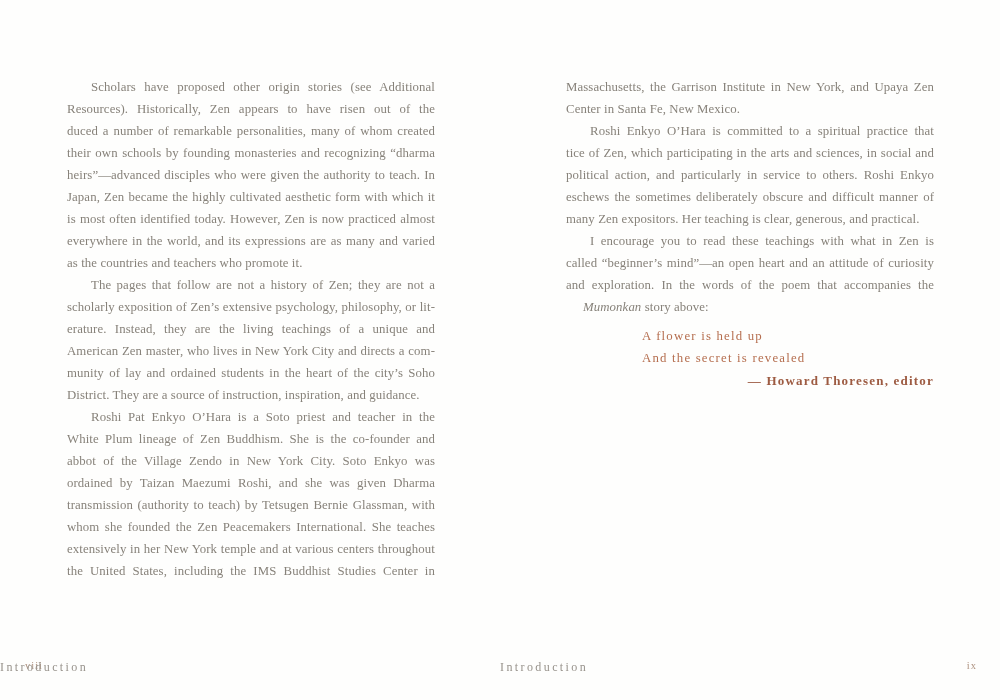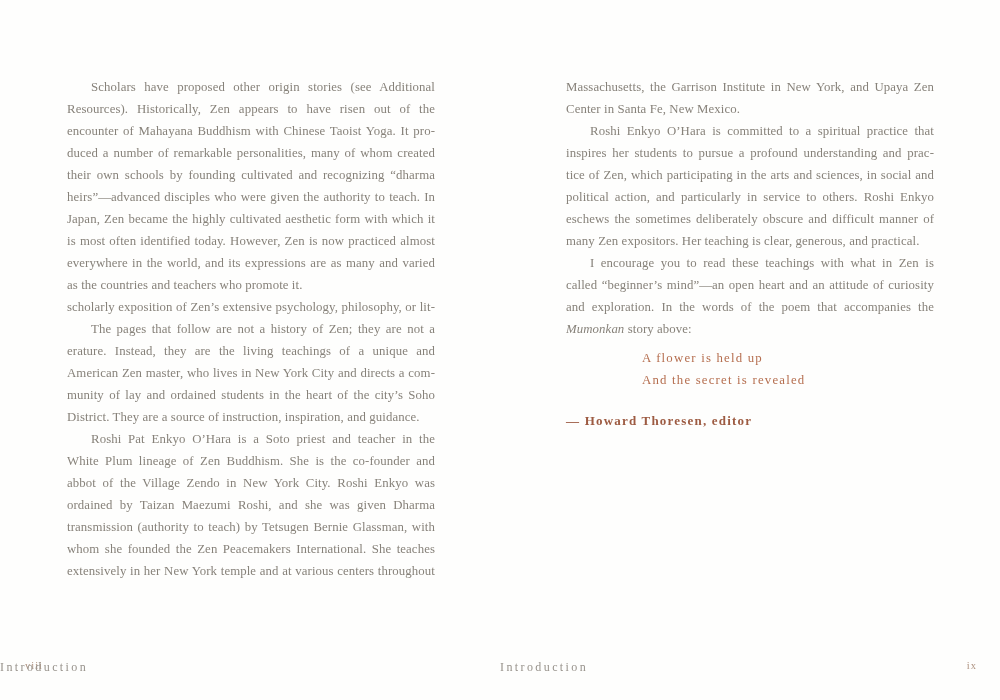--- a/index.html
+++ b/index.html
@@ -40,34 +40,34 @@
   .line {
     height: 22px;
     line-height: 22px;
     overflow: hidden;
     text-align: justify;
     text-align-last: justify;
     letter-spacing: 0.1px;
   }
   .line.endline { text-align-last: left; }
   .line.indent  { text-indent: 24px; }
-  .line i { font-style: italic; }
+  .line i { font-style: italic; margin-left: 17px; }
 
   .poem {
     margin: 7px 0 0 76px;
     color: var(--poem, #b56e4f);
   }
   .poem-line {
     height: 22px;
     line-height: 22px;
     letter-spacing: 1.2px;
   }
   .attribution {
-    margin-top: 19px;
-    text-align: left;
+    margin-top: 1px;
+    text-align: right;
     font-weight: bold;
     font-size: 13px;
     letter-spacing: 1.2px;
     line-height: 22px;
     color: var(--attribution, #9d5b42);
   }
 
   .folio {
     position: absolute;
     top: 660px;
@@ -92,54 +92,53 @@
 </head>
 <body>
 
 <div class="spread">
 
   <section class="page page-left">
     <div class="textblock">
       <div>
           <div class="line indent">Scholars have proposed other origin stories (see Additional</div>
           <div class="line">Resources). Historically, Zen appears to have risen out of the</div>
-          <div class="line">encounter of Mahayana Buddhism with Chinese Taoist Yoga. It pro-</div>
           <div class="line">duced a number of remarkable personalities, many of whom created</div>
-          <div class="line">their own schools by founding cultivated and recognizing “dharma</div>
+          <div class="line">their own schools by founding monasteries and recognizing “dharma</div>
           <div class="line">heirs”—advanced disciples who were given the authority to teach. In</div>
           <div class="line">Japan, Zen became the highly cultivated aesthetic form with which it</div>
           <div class="line">is most often identified today. However, Zen is now practiced almost</div>
           <div class="line">everywhere in the world, and its expressions are as many and varied</div>
           <div class="line endline">as the countries and teachers who promote it.</div>
+          <div class="line indent">The pages that follow are not a history of Zen; they are not a</div>
           <div class="line">scholarly exposition of Zen’s extensive psychology, philosophy, or lit-</div>
-          <div class="line indent">The pages that follow are not a history of Zen; they are not a</div>
           <div class="line">erature. Instead, they are the living teachings of a unique and authentic</div>
           <div class="line">American Zen master, who lives in New York City and directs a com-</div>
           <div class="line">munity of lay and ordained students in the heart of the city’s Soho</div>
           <div class="line endline">District. They are a source of instruction, inspiration, and guidance.</div>
           <div class="line indent">Roshi Pat Enkyo O’Hara is a Soto priest and teacher in the</div>
           <div class="line">White Plum lineage of Zen Buddhism. She is the co-founder and</div>
-          <div class="line">abbot of the Village Zendo in New York City. Roshi Enkyo was</div>
+          <div class="line">abbot of the Village Zendo in New York City. Soto Enkyo was</div>
           <div class="line">ordained by Taizan Maezumi Roshi, and she was given Dharma</div>
           <div class="line">transmission (authority to teach) by Tetsugen Bernie Glassman, with</div>
           <div class="line">whom she founded the Zen Peacemakers International. She teaches</div>
           <div class="line">extensively in her New York temple and at various centers throughout</div>
+          <div class="line">the United States, including the IMS Buddhist Studies Center in</div>
         </div>
     </div>
     <div class="folio folio-left">viii</div>
     <div class="running-footer">Introduction</div>
   </section>
 
   <section class="page page-right">
     <div class="textblock">
       <div>
           <div class="line">Massachusetts, the Garrison Institute in New York, and Upaya Zen</div>
           <div class="line endline">Center in Santa Fe, New Mexico.</div>
           <div class="line indent">Roshi Enkyo O’Hara is committed to a spiritual practice that</div>
-          <div class="line">inspires her students to pursue a profound understanding and prac-</div>
           <div class="line">tice of Zen, which participating in the arts and sciences, in social and</div>
           <div class="line">political action, and particularly in service to others. Roshi Enkyo</div>
           <div class="line">eschews the sometimes deliberately obscure and difficult manner of</div>
           <div class="line endline">many Zen expositors. Her teaching is clear, generous, and practical.</div>
           <div class="line indent">I encourage you to read these teachings with what in Zen is</div>
           <div class="line">called “beginner’s mind”—an open heart and an attitude of curiosity</div>
           <div class="line">and exploration. In the words of the poem that accompanies the</div>
           <div class="line endline"><i>Mumonkan</i><span> story above:</span></div>
         </div>
       <div class="poem">

